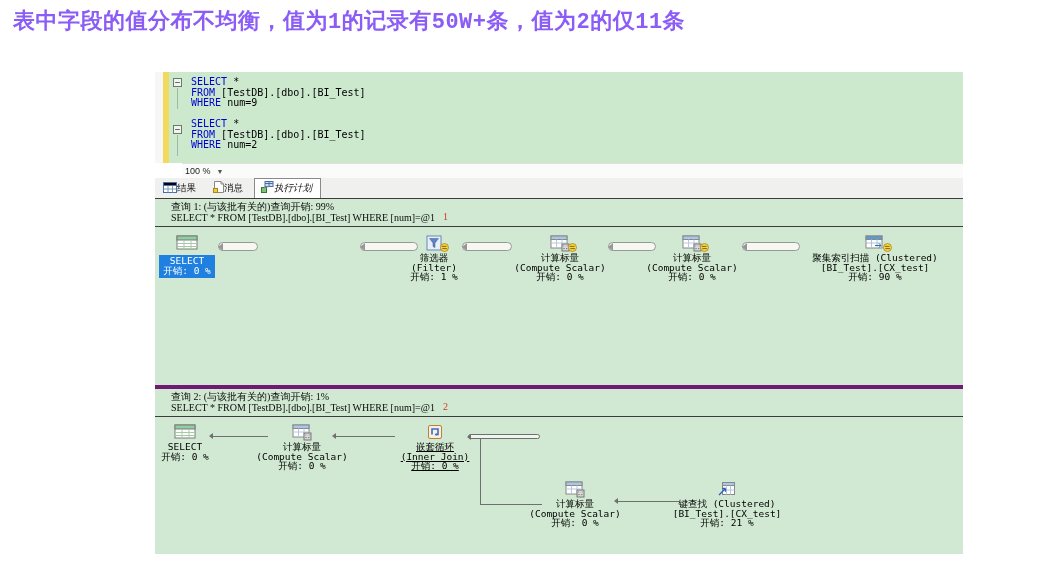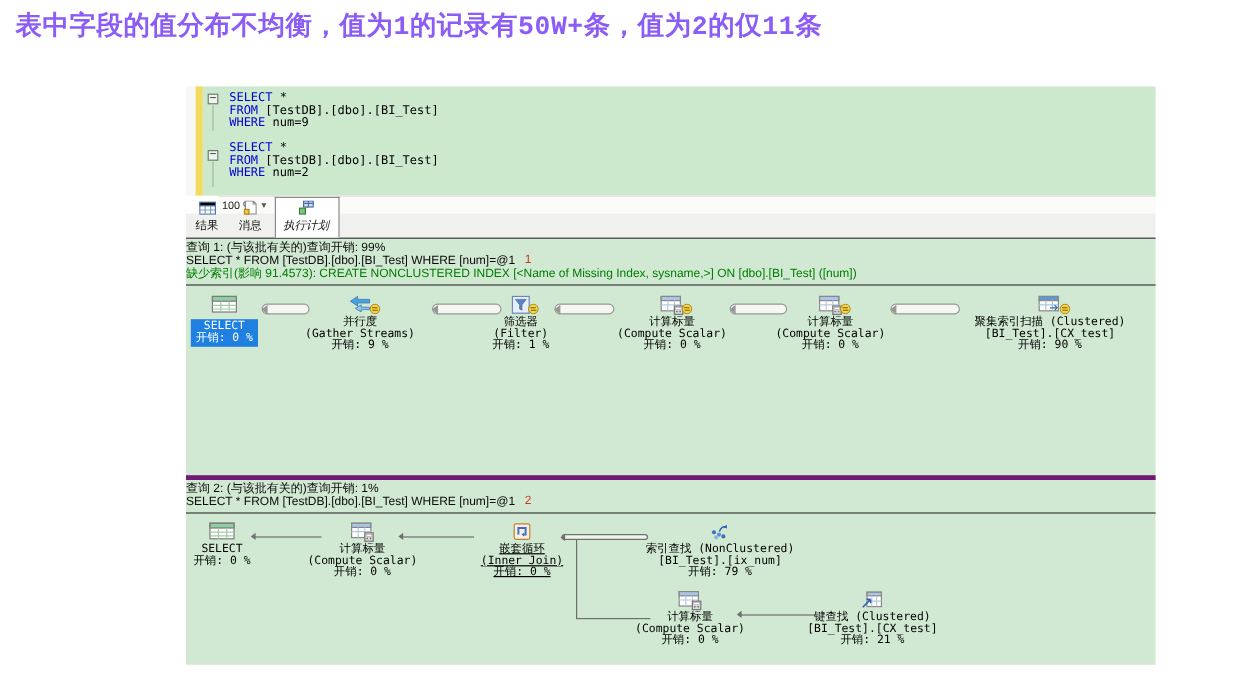--- a/index.html
+++ b/index.html
@@ -26,27 +26,27 @@
   .cb1 { top:6px; } .cb2 { top:53px; }
   .oline { position:absolute; left:8px; width:1px; background:#a3b8a3; }
   .ol1 { top:16px; height:21px; } .ol2 { top:63px; height:21px; }
 
   
   .zoomrow { height:15px; background:#fbfbfa; display:flex; align-items:center;
              font-size:9px; color:#222; padding-left:3px; gap:6px; border-top:1px solid #e0e0e0;margin-left:27px; }
   .caret { font-size:7px; color:#555; }
   .tabrow { height:20px; background:#f0f0ee; display:flex; align-items:flex-end; padding-left:2px; gap:3px; }
   .tab { display:flex; align-items:center; gap:0; font-size:9.5px; color:#111;
-         padding:2px 8px 3px 6px; cursor:default;flex-direction:column; }
+         padding:2px 8px 3px 6px; cursor:default; }
   .tab.active { background:#fff; border:1px solid #8a8a8a; border-bottom:none;font-style:italic; }
 
   
   .planpanel { background:#d1e9d2; border-top:1px solid #3c3c3c; height:356px; }
-  .qh { padding:2px 0 3px; border-bottom:1px solid #3c3c3c;
-        font-family:Liberation Sans, sans-serif; font-size:10px; color:#0a0a0a; }
+  .qh { padding:2px 16px 3px; border-bottom:1px solid #3c3c3c;
+        font-family:Liberation Serif, serif; font-size:10px; color:#0a0a0a; }
   .qh-line { height:11px; line-height:11px; white-space:nowrap; }
   .qh .missing { color:#007d00; }
   .qmark { color:#cf3a20; margin-left:8px; position:relative; top:-1px; }
   .qh2 { border-top:4px solid #701a75; }
 
   .canvas { position:relative; }
   .canvas1 { height:158px; }
   .canvas2 { height:132px; }
 
   .pnode { position:absolute; text-align:center; color:#000;
@@ -135,21 +135,20 @@
         </span>
         <span>执行计划</span>
       </div>
     </div>
 
     <div class="planpanel">
 
       <div class="qh">
         <div class="qh-line">查询 1:  (与该批有关的)查询开销: 99%</div>
         <div class="qh-line"><span>SELECT * FROM [TestDB].[dbo].[BI_Test] WHERE [num]=@1</span><span class="qmark">1</span></div>
-        <div class="qh-line missing">缺少索引(影响 91.4573): CREATE NONCLUSTERED INDEX [&lt;Name of Missing Index, sysname,&gt;] ON [dbo].[BI_Test] ([num])</div>
       </div>
 
       <div class="canvas canvas1">
 
         <div class="pnode" style="left:2px; top:8px; width:60px;">
           <span class="picon">
             <svg width="22" height="16" viewBox="0 0 22 16">
                 <rect x="1" y="1" width="20" height="13" fill="#fff" stroke="#7a7a7a"></rect>
                 <rect x="1" y="1" width="20" height="4" fill="#8fce9f" stroke="#7a7a7a"></rect>
                 <line x1="1" y1="8.5" x2="21" y2="8.5" stroke="#a6c9a6"></line>
@@ -159,35 +158,20 @@
               </svg>
           </span>
           <span class="selbox">
             <div class="nline">SELECT</div>
             <div class="nline">开销: 0 %</div>
           </span>
         </div>
 
         <div class="fatarrow" style="left:63px; top:15px; width:40px;"></div>
 
-        <div class="pnode" style="left:90px; top:8px; width:110px;">
-          <span class="picon">
-            <svg width="20" height="16" viewBox="0 0 20 16">
-                <path d="M2 5 L8 1 V3.5 H18 V6.5 H8 V9 Z" fill="#4aa3e0" stroke="#2d6da8" stroke-width="0.6"></path>
-                <path d="M6 11 L11 8 V10 H18 V12 H11 V14 Z" fill="#8cc8ee" stroke="#2d6da8" stroke-width="0.6"></path>
-              </svg>
-            <span class="pbadge"><svg width="9" height="9" viewBox="0 0 9 9">
-                  <circle cx="4.5" cy="4.5" r="4" fill="#f6d44a" stroke="#a8861a" stroke-width="0.8"></circle>
-                  <path d="M2 3.4 h4.5 M6.9 5.6 h-4.5" stroke="#7a5c00" stroke-width="0.9" fill="none"></path>
-                </svg></span>
-          </span>
-          <div class="nline">并行度</div>
-          <div class="nline">(Gather Streams)</div>
-          <div class="nline">开销: 9 %</div>
-        </div>
 
         <div class="fatarrow" style="left:205px; top:15px; width:58px;"></div>
 
         <div class="pnode" style="left:234px; top:8px; width:90px;">
           <span class="picon">
             <svg width="16" height="16" viewBox="0 0 16 16">
                 <rect x="1" y="1" width="14" height="14" fill="#e8eef8" stroke="#6688bb"></rect>
                 <path d="M3.5 3.5 H12.5 L9 8 V12.5 L7 11.5 V8 Z" fill="#5b84c4" stroke="#3c5a8a" stroke-width="0.5"></path>
               </svg>
             <span class="pbadge"><svg width="9" height="9" viewBox="0 0 9 9">
@@ -326,35 +310,20 @@
                 <path d="M9.6 8.9 L7.6 10.5 L9.6 12.1 Z" fill="#3a6fc4"></path>
               </svg>
           </span>
           <div class="nline">嵌套循环</div>
           <div class="nline">(Inner Join)</div>
           <div class="nline">开销: 0 %</div>
         </div>
 
         <div class="thincap" style="left:313px; top:17px; width:72px;"></div>
 
-        <div class="pnode" style="left:360px; top:7px; width:170px;">
-          <span class="picon">
-            <svg width="18" height="16" viewBox="0 0 18 16">
-                <circle cx="4" cy="8.5" r="1.7" fill="#3a6fc4"></circle>
-                <circle cx="8.2" cy="10.5" r="1.7" fill="#5b8fd4"></circle>
-                <circle cx="5.8" cy="12.8" r="1.7" fill="#8ab4e4"></circle>
-                <circle cx="11.8" cy="12" r="1.7" fill="#3a6fc4"></circle>
-                <path d="M8.5 8 C9.5 4.5 12 3.2 14.2 4.6" stroke="#2d5fb0" fill="none" stroke-width="1.2"></path>
-                <path d="M14.8 2.2 L14.6 5.4 L11.9 4.2 Z" fill="#2d5fb0"></path>
-              </svg>
-          </span>
-          <div class="nline">索引查找 (NonClustered)</div>
-          <div class="nline">[BI_Test].[ix_num]</div>
-          <div class="nline">开销: 79 %</div>
-        </div>
 
         <div class="eline" style="left:325px; top:22px; width:1px; height:65px;"></div>
         <div class="eline" style="left:325px; top:87px; width:62px; height:1px;"></div>
 
         <div class="pnode" style="left:365px; top:64px; width:110px;">
           <span class="picon">
             <svg width="20" height="17" viewBox="0 0 20 17">
                 <rect x="1" y="1" width="16" height="12" fill="#fff" stroke="#888"></rect>
                 <rect x="1" y="1" width="16" height="3.5" fill="#aac6e8" stroke="#888"></rect>
                 <line x1="6.5" y1="4.5" x2="6.5" y2="13" stroke="#b8c8dc"></line>

